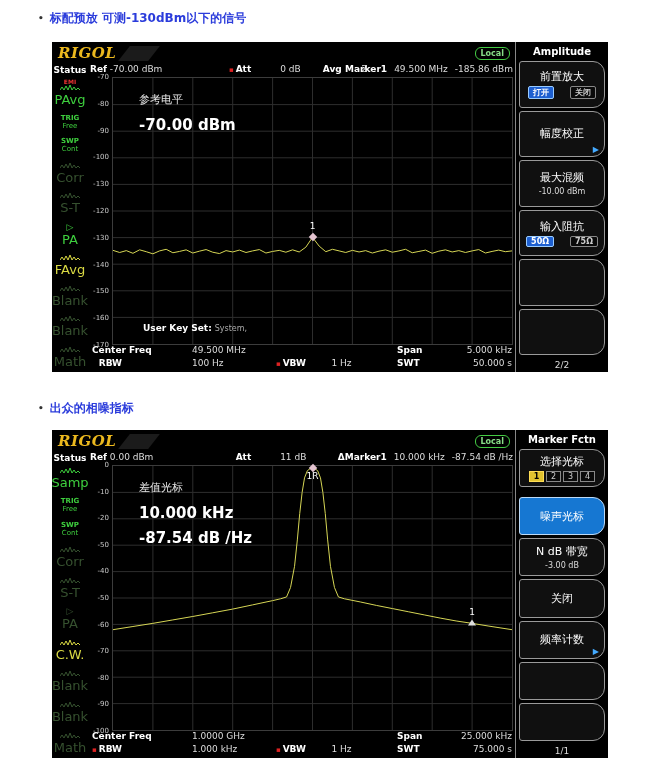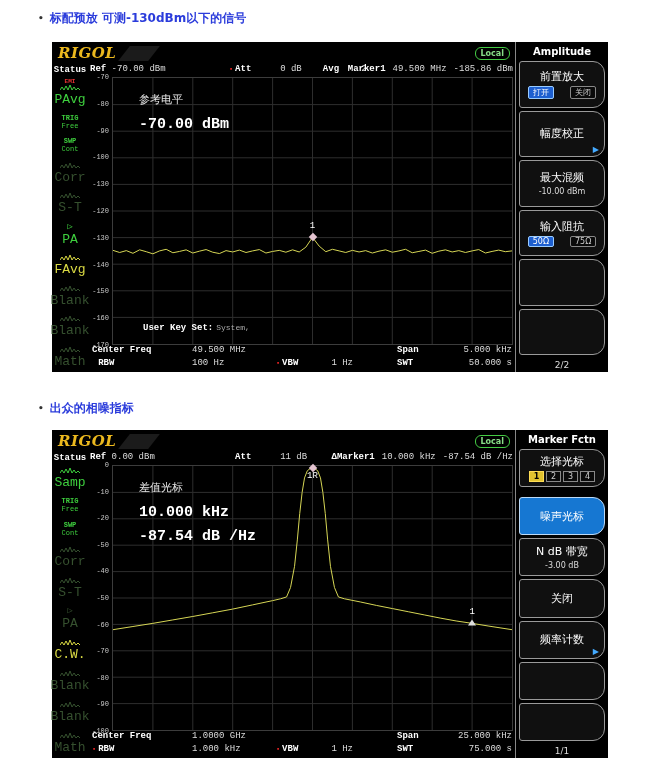--- a/index.html
+++ b/index.html
@@ -11,21 +11,21 @@
   
   .shot{position:absolute;left:52px;width:556px;background:#000;display:flex;color:#fff;}
   .shot-left{flex:1;display:flex;flex-direction:column;min-width:0;}
   .shot-header{height:22px;display:flex;align-items:center;justify-content:space-between;padding:0 2px;}
   .logo-wrap{display:flex;align-items:center;}
   .logo-text{color:#ecb91e;font-weight:bold;font-style:italic;font-size:15px;letter-spacing:.5px;padding-left:4px;
              font-family:"DejaVu Serif","Liberation Serif",serif;}
   .logo-slant{display:inline-block;width:30px;height:15px;background:#1b1b1b;transform:skewX(-38deg);margin-left:8px;}
   .local-badge{border:1px solid #4c4;color:#8d8;font-size:8px;font-weight:bold;border-radius:6px;
                padding:0 5px;height:11px;line-height:11px;margin-right:3px;}
-  .shot-body{flex:1;display:flex;min-height:0;font-family:Liberation Mono, monospace;}
+  .shot-body{flex:1;display:flex;min-height:0;}
 
   .status-col{width:36px;display:flex;flex-direction:column;align-items:center;}
   .status-title{font-size:9px;font-weight:bold;height:13px;line-height:13px;}
   .status-icons{flex:1;display:flex;flex-direction:column;justify-content:space-between;padding:2px 0 4px;width:100%;align-items:center;}
   .sicon{display:flex;flex-direction:column;align-items:center;line-height:1;gap:1px;}
   .sicon .slabel{font-size:13px;}
   .sicon .ov{font-size:6px;color:#e33;font-weight:bold;margin-bottom:-2px;}
   .sicon.on-green{color:#3ecf3e;}
   .sicon.on-yellow{color:#d9d943;}
   .sicon.dim{color:#36512f;}
@@ -75,21 +75,21 @@
   .f-swt{left:calc(100% - 118px);} .f-swtv{right:3px;}
 
   .menu-col{width:92px;display:flex;flex-direction:column;border-left:1px solid #888;}
   .menu-title{height:18px;display:flex;align-items:center;justify-content:center;font-size:10px;font-weight:bold;}
   .menu-items{flex:1;display:flex;flex-direction:column;gap:3px;padding:1px 3px 2px;}
   .menu-btn{flex:1;background:#101010;border:1px solid #9a9a9a;border-radius:3px 12px 12px 3px;
             display:flex;flex-direction:column;align-items:center;justify-content:center;gap:2px;
             font-size:11px;color:#fff;position:relative;}
   .menu-btn.highlight{background:#1677d2;border-color:#bcd9f5;margin-top:7px;}
   .menu-btn .msub{font-size:8px;color:#ddd;}
-  .mtoggle{display:flex;gap:16px;}
+  .mtoggle{display:flex;gap:16px;font-weight:bold;}
   .topt{font-size:8px;padding:0 4px;border:1px solid #888;color:#ccc;background:#0a0a0a;border-radius:2px;}
   .topt.active{background:#1d5fd0;color:#fff;border-color:#9cf;}
   .mpills{display:flex;gap:2px;}
   .pill{font-size:8px;width:13px;text-align:center;border:1px solid #888;color:#ccc;background:#0a0a0a;}
   .pill.active{background:#e0c22f;color:#000;border-color:#fd5;font-weight:bold;}
   .marrow{position:absolute;right:5px;bottom:2px;color:#4af;font-size:8px;}
   .menu-page{height:15px;display:flex;align-items:center;justify-content:center;font-size:9px;color:#ddd;}
 </style>
 </head>
 <body>

